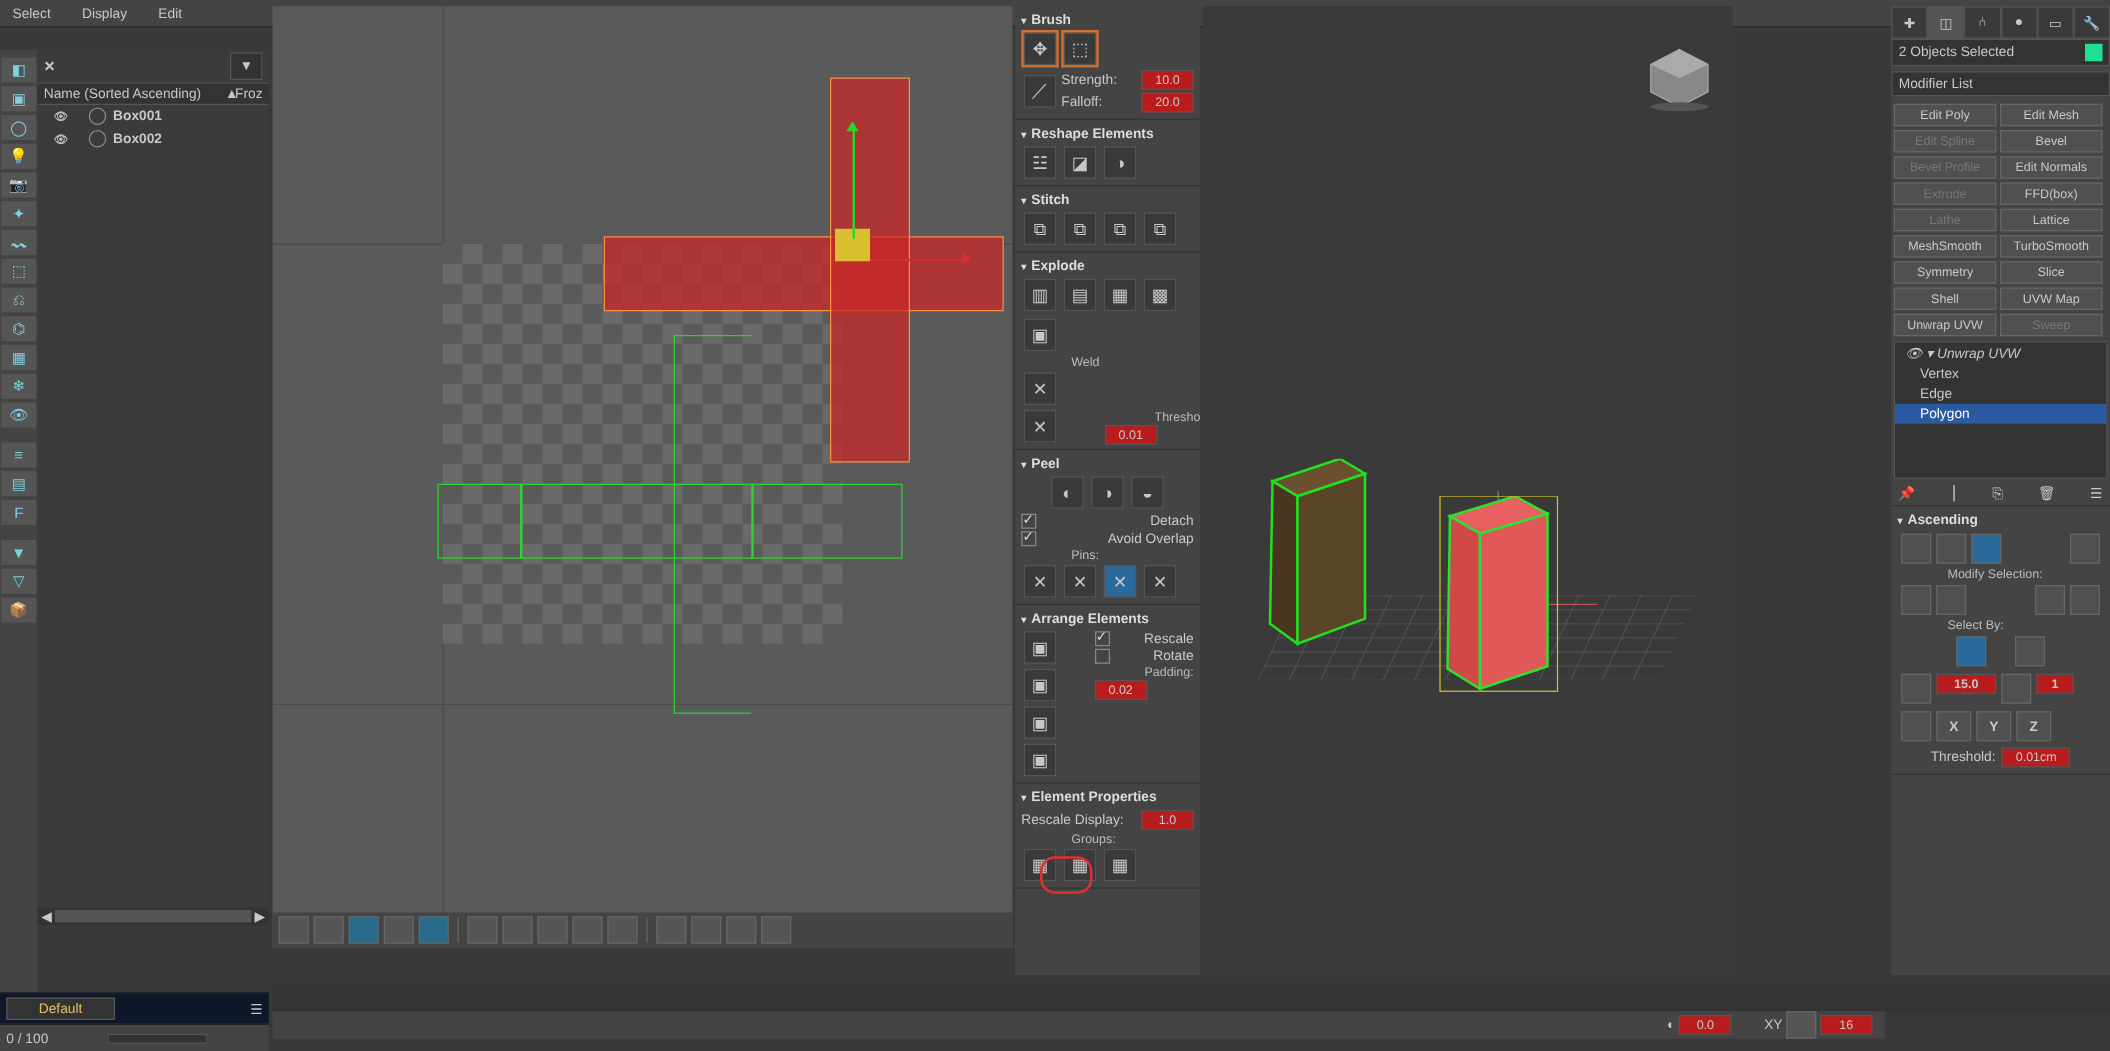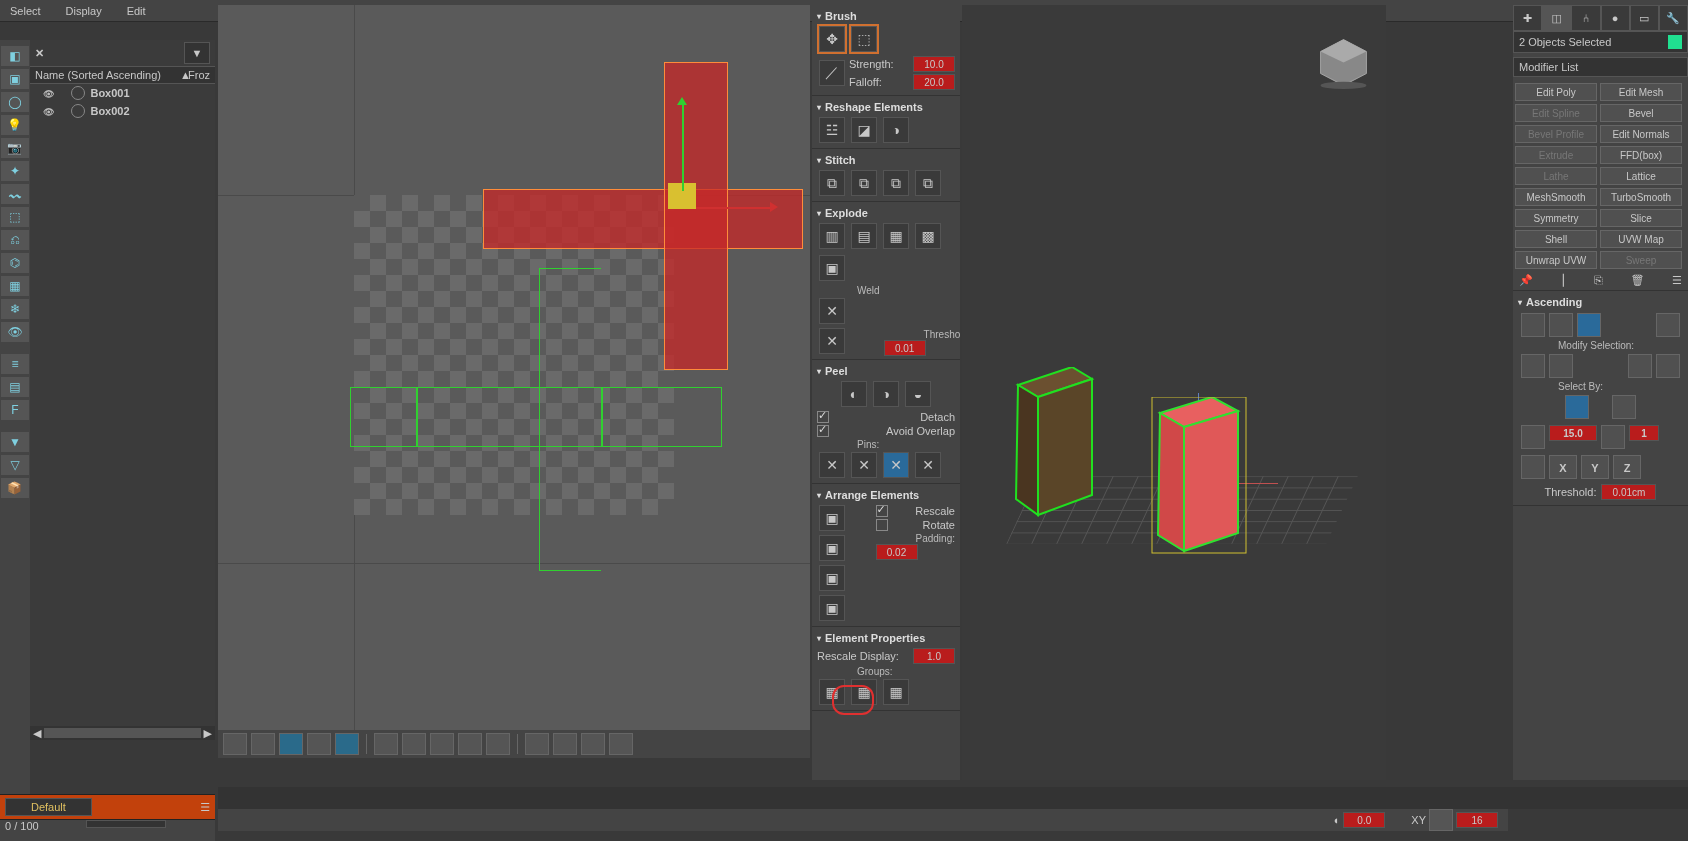--- a/index.html
+++ b/index.html
@@ -18,23 +18,23 @@
 .outliner-row { display:flex; align-items:center; height:18px; padding-left:25px; gap:5px;font-weight:bold;}
 .vis-dot { width:14px;height:14px;border:1px solid #888;border-radius:50%;position:relative;}
 .vis-eye::before{content:"👁";font-size:9px;color:#bbb;position:relative;left:-12px;}
 .outliner-scroll { position:absolute;bottom:0;left:0;right:0;height:14px;background:#333;display:flex;align-items:center;}
 
 
 .iconstrip { position:absolute; left:0; top:40px; width:30px; bottom:40px; background:#444; display:flex; flex-direction:column; gap:1px; padding-top:5px;}
 .iconstrip .ic { width:28px;height:20px;background:#555;margin:1px;display:flex;align-items:center;justify-content:center;font-size:12px;color:#7fd0e0;}
 
 
-.statusbar { position:absolute; left:0; bottom:22px; width:215px; height:22px; background:#c2410c; display:flex; align-items:center; padding:12px 5px; border-top:1px solid #222;}
+.statusbar { position:absolute; left:0; bottom:22px; width:215px; height:22px; background:#0f172a; display:flex; align-items:center; padding:12px 5px; border-top:1px solid #222;}
 .def-btn { background:#333;border:1px solid #555;padding:2px 25px;color:#e0c060;}
-.progressbar { position:absolute;left:0;bottom:0;width:215px;height:22px;background:#444;display:flex;padding:0 5px;border-top:1px solid #222;gap:42px;}
+.progressbar { position:absolute;left:0;bottom:0;width:215px;height:22px;background:#444;display:flex;align-items:center;padding:0 5px;border-top:1px solid #222;gap:42px;}
 .prog-track{width:80px;height:8px;background:#333;border:1px solid #555;margin-left:5px;}
 
 
 .uv-viewport { position:absolute; left:218px; top:5px; width:592px; height:753px; background:#5a5a5a;}
 .uv-checker { position:absolute; left:136px; top:190px; width:320px; height:320px;
   background-image: repeating-conic-gradient(#6a6a6a 0 25%, #5a5a5a 0 50%);
   background-size: 32px 32px; }
 .uv-gridline { position:absolute;background:#4a4a4a;}
 .sel-red { position:absolute; background:rgba(200,40,40,0.75); outline:1px solid #ff8c3a;}
 .sel-yellow { position:absolute;background:#d9c030; }
@@ -385,20 +385,26 @@
       <div class="mod-btn">MeshSmooth</div>
       <div class="mod-btn">TurboSmooth</div>
       <div class="mod-btn">Symmetry</div>
       <div class="mod-btn">Slice</div>
       <div class="mod-btn">Shell</div>
       <div class="mod-btn">UVW Map</div>
       <div class="mod-btn">Unwrap UVW</div>
       <div class="mod-btn dim">Sweep</div>
     </div>
 
+  <div class="stack">
+    <div class="stack-row hd">👁 ▾ <span>Unwrap UVW</span></div>
+    <div class="stack-row">Vertex</div>
+    <div class="stack-row">Edge</div>
+    <div class="stack-row sel">Polygon</div>
+  </div>
   <div class="stack-bar">
     <span>📌</span>
     <span>⎮</span>
     <span>⎘</span>
     <span>🗑</span>
     <span>☰</span>
   </div>
 
   <div class="rollout">
     <div class="rollout-hd">Ascending</div>

